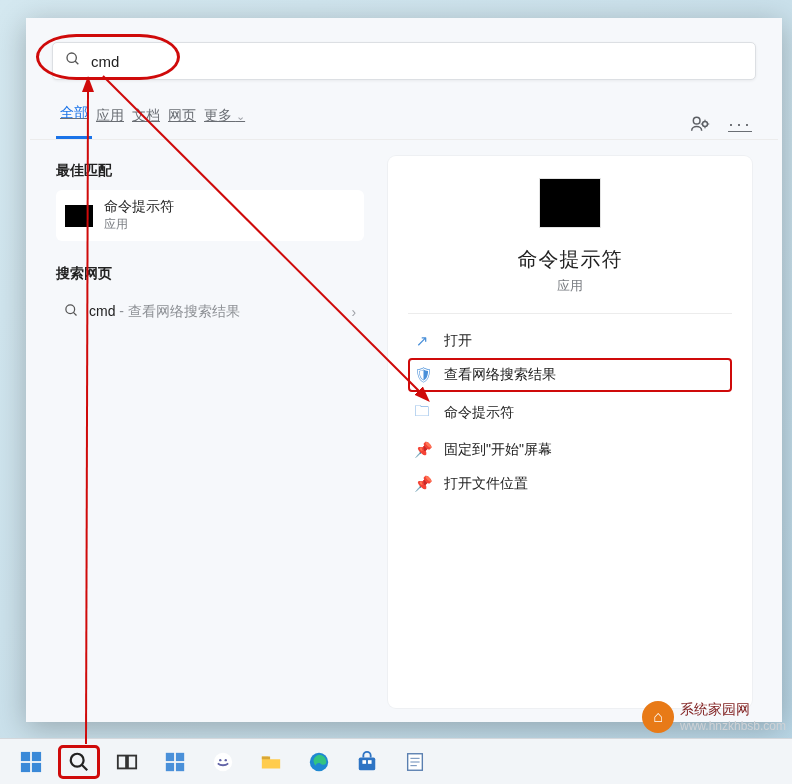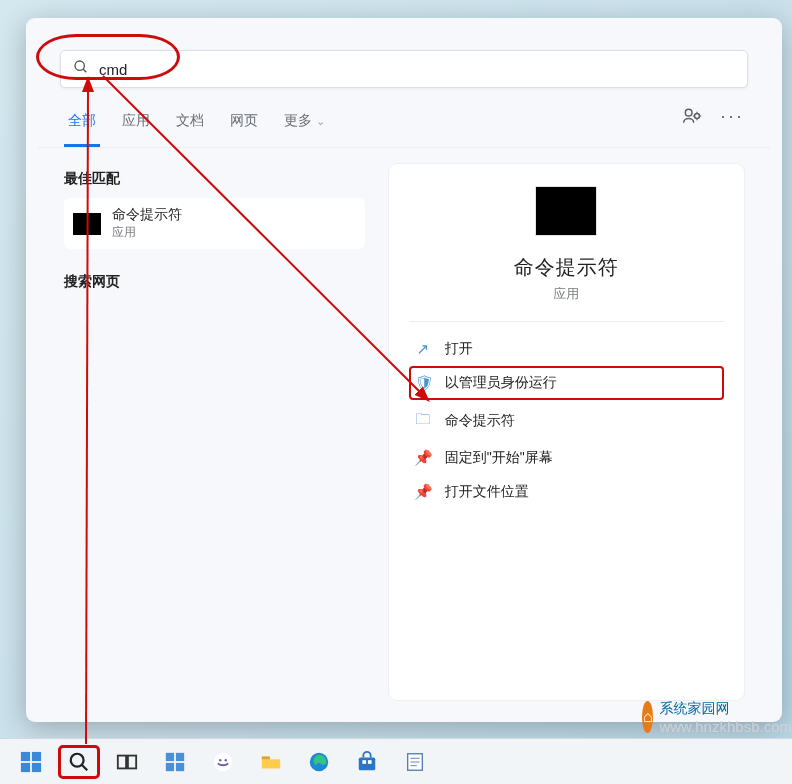--- a/index.html
+++ b/index.html
@@ -1,24 +1,24 @@
 <!DOCTYPE html>
 <html><head>
   <meta charset="utf-8">
   <style>
     * { box-sizing:border-box; margin:0; padding:0; font-family:"Segoe UI","Microsoft YaHei",sans-serif; }
     body { width:792px; height:784px; background:linear-gradient(to bottom right,#d4e8f0,#c8dfea 60%,#b8d6e6); position:relative; overflow:hidden; }
 
-    .search-panel { position:absolute; top:18px; left:26px; right:10px; bottom:62px; background:#f6f8fb; border-radius:9px; box-shadow:0 6px 28px rgba(0,0,0,.25); padding:12px; overflow:hidden; }
+    .search-panel { position:absolute; top:18px; left:26px; right:10px; bottom:62px; background:#f6f8fb; border-radius:0; box-shadow:0 6px 28px rgba(0,0,0,.25); padding:4px; overflow:hidden; }
 
     .search-bar-wrap { padding:20px 22px 0 22px; }
     .search-bar { display:flex; align-items:center; gap:10px; height:38px; background:#fff; border:1px solid #dcdfe3; border-radius:5px; padding:0 12px; box-shadow:0 1px 3px rgba(0,0,0,.06); }
     .search-bar input { flex:1; border:0; outline:0; font-size:15px; color:#222; }
 
-    .tabs { display:flex; align-items:flex-start; gap:18px; padding:18px 26px 0 26px; border-bottom:1px solid #ececec; font-size:14px; color:#6a6e74; position:relative; }
+    .tabs { display:flex; align-items:flex-end; padding:18px 26px 0 26px; border-bottom:1px solid #ececec; font-size:14px; color:#6a6e74; position:relative;text-decoration:underline; }
     .tab { padding:6px 4px 14px 4px; cursor:pointer; }
     .tab.active { color:#1a73e8; border-bottom:3px solid #1a73e8; font-weight:500; }
     .tab-tools { margin-left:auto; display:flex; gap:18px; font-size:18px; color:#5b5e63; }
 
     .body-cols { display:flex; height:calc(100% - 128px); }
     .col-left { width:46%; padding:16px 10px 0 26px; }
     .col-right { flex:1; padding:16px 26px 0 14px; }
 
     .sect-title { font-size:14px; color:#222; font-weight:600; margin:6px 0 10px 0; }
     .best-item { display:flex; align-items:center; gap:10px; padding:8px 8px; background:#fff; border-radius:6px; }
@@ -44,22 +44,22 @@
 
     .taskbar { position:absolute; left:0; right:0; bottom:0; height:46px; background:#f2f5f8; border-top:1px solid #d4d7db; display:flex; align-items:center; padding:0 10px; gap:6px; }
     .tb-btn { width:42px; height:34px; display:flex; align-items:center; justify-content:center; border-radius:5px; font-size:20px; }
     .tb-search-hl { border:3px solid #cf0a0a; }
     .tb-icon { width:22px; height:22px; display:block; }
 
     .annot-circle { position:absolute; left:36px; top:34px; width:144px; height:46px; border:3px solid #cf0a0a; border-radius:56%/100%; pointer-events:none; z-index:9; }
 
     .watermark { position:absolute; right:0; bottom:48px; width:150px; height:38px; display:flex; align-items:center; gap:6px; }
     .wm-badge { width:32px; height:32px; border-radius:50%; background:#e87a17; display:flex; align-items:center; justify-content:center; color:#fff; font-size:16px; }
-    .wm-txt { font-size:14px; color:#0369a1; }
-    .wm-sub { font-size:15px; color:#cfd2d6; }
+    .wm-txt { font-size:14px; color:#7f1d1d; }
+    .wm-sub { font-size:12px; color:#cfd2d6; }
   </style>
 </head>
 <body>
 
 <div class="search-panel">
 
   <div class="search-bar-wrap">
     <div class="search-bar">
       <span>
         <svg width="16" height="16" viewBox="0 0 24 24" fill="none" stroke="#555" stroke-width="2">
@@ -95,37 +95,47 @@
       <div class="sect-title">最佳匹配</div>
       <div class="best-item">
         <span class="cmd-thumb"></span>
         <div class="best-txt">
           <div class="t">命令提示符</div>
           <div class="s">应用</div>
         </div>
       </div>
 
       <div class="sect-title" style="margin-top:24px;">搜索网页</div>
+      <div class="web-item">
+        <span>
+          <svg width="15" height="15" viewBox="0 0 24 24" fill="none" stroke="#555" stroke-width="2">
+              <circle cx="10" cy="10" r="7"></circle>
+              <line x1="20" y1="20" x2="15" y2="15"></line>
+            </svg>
+        </span>
+        <div><span class="q">cmd</span><span class="d"> - 查看网络搜索结果</span></div>
+        <span class="chev">›</span>
+      </div>
     </div>
 
     <div class="col-right">
       <div class="preview">
         <div class="preview-head">
           <span class="pthumb"></span>
           <div class="ptitle">命令提示符</div>
           <div class="psub">应用</div>
         </div>
         <div class="actions">
           <div class="action">
             <span class="aicon">↗</span>
             <span>打开</span>
           </div>
           <div class="action hl">
             <span class="aicon">🛡</span>
-            <span>以管理员身份运行</span>
+            <span>查看网络搜索结果</span>
           </div>
           <div class="action">
             <span class="aicon">🗀</span>
             <span>命令提示符</span>
           </div>
           <div class="action">
             <span class="aicon">📌</span>
             <span>固定到"开始"屏幕</span>
           </div>
           <div class="action">

